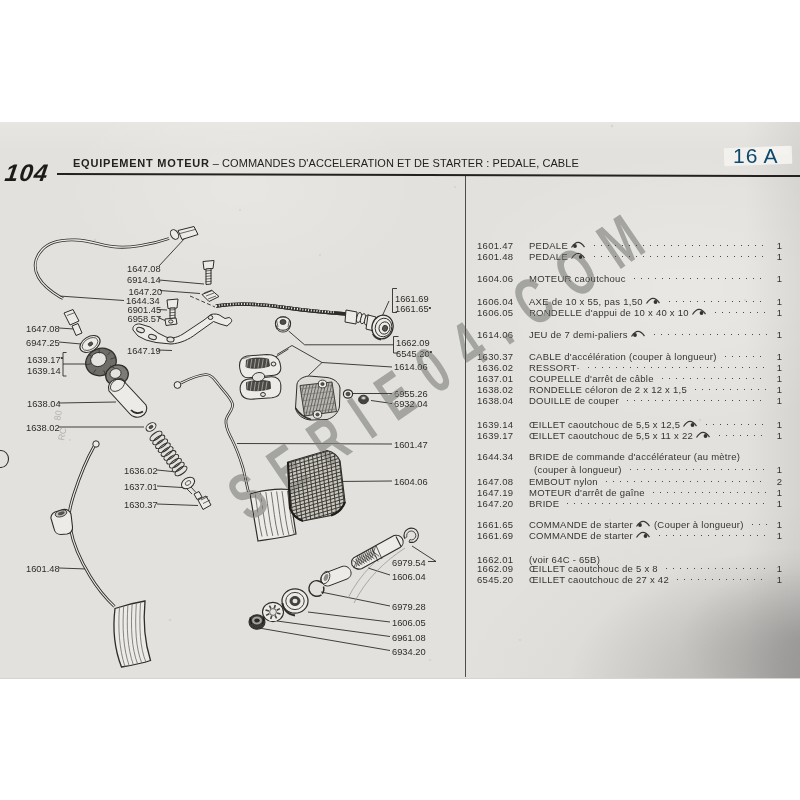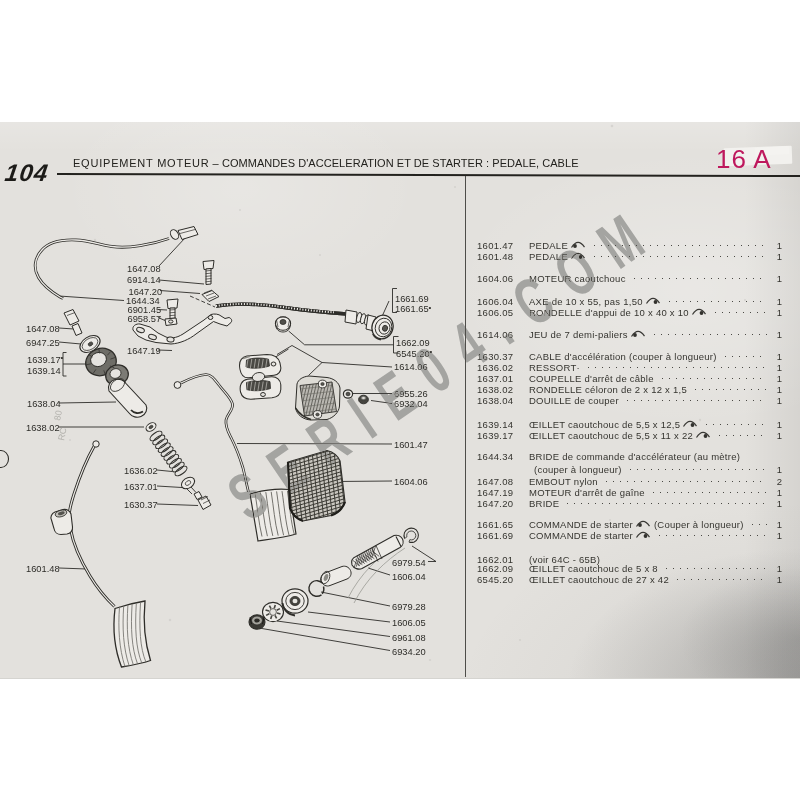--- a/index.html
+++ b/index.html
@@ -22,24 +22,24 @@
  background-size:100% 1.4px;background-position:0 6.2px;}
 .qty{width:10px;text-align:right}
 .lbl{font-size:9.3px;fill:#2d2c28;letter-spacing:0px}
 </style></head><body>
 <div id="page"></div>
 
 <div style="position:absolute;left:5px;top:162px;width:52px;height:22px;color:#1c1b18;
  font-size:24px;font-weight:bold;font-style:italic;letter-spacing:1.2px;transform:skewX(-8deg);line-height:22px">104</div>
 <div style="position:absolute;left:57px;top:173px;width:743px;height:1.8px;background:#23221e;transform:rotate(.16deg);transform-origin:0 0"></div>
 <div style="position:absolute;left:73px;top:157px;font-size:11px;color:#23221e;white-space:nowrap">
-<span style="font-weight:normal;letter-spacing:.78px">EQUIPEMENT MOTEUR</span><span style="letter-spacing:.05px"> – COMMANDES D'ACCELERATION ET DE STARTER&nbsp;: PEDALE,&nbsp;CABLE</span></div>
+<span style="font-weight:bold;letter-spacing:.78px">EQUIPEMENT MOTEUR</span><span style="letter-spacing:.05px"> – COMMANDES D'ACCELERATION ET DE STARTER&nbsp;: PEDALE,&nbsp;CABLE</span></div>
 <div style="position:absolute;left:724px;top:147px;width:68px;height:18px;background:#f2f1ee;transform:rotate(-2deg);border-radius:1px"></div>
 <div style="position:absolute;left:755px;top:147px;width:34px;height:8px;background:#f4f3f0;transform:rotate(-3deg)"></div>
-<div style="position:absolute;left:716px;top:144px;font-size:26px;color:#be185d;letter-spacing:1px;white-space:nowrap">16 A</div>
+<div style="position:absolute;left:733px;top:144px;font-size:21px;color:#0c4a6e;letter-spacing:1px;white-space:nowrap">16 A</div>
 <div style="position:absolute;left:464.5px;top:176px;width:1.3px;height:501px;background:#4e4d49"></div>
 
 <div class="row" style="top:238.7px">
     <span class="num">1601.47</span>
     <span class="desc">PEDALE </span>
     <svg width="16" height="9" style="vertical-align:-1px;margin-left:2px" viewBox="0 0 16 9">
       <path d="M1.5,7.5 Q8,-2.5 14.5,7.2" fill="none" stroke="#3a3935" stroke-width="1.2"></path>
       <circle cx="5.0" cy="6" r="1.9" fill="#33322e"></circle>
     </svg>
     <span class="fill"></span>

